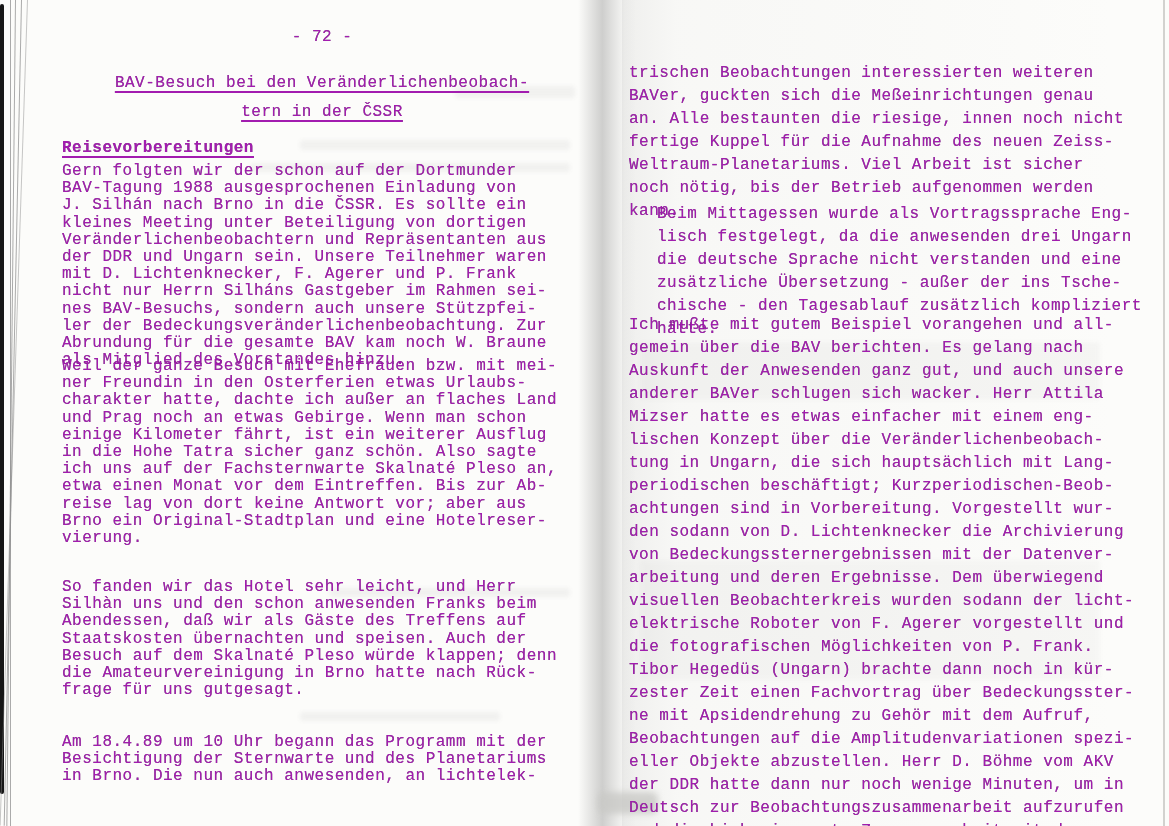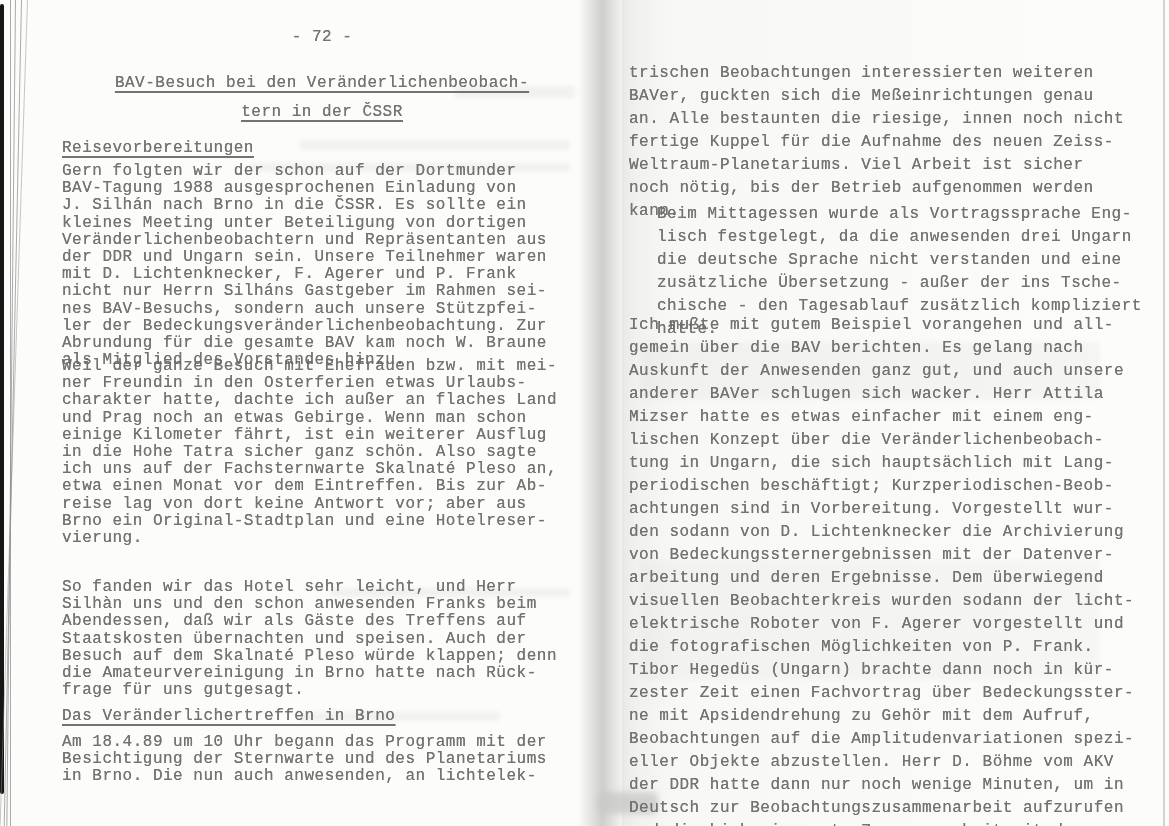--- a/index.html
+++ b/index.html
@@ -3,21 +3,21 @@
 <meta charset="utf-8">
 <style>
   html,body { margin:0; padding:0; background:#e9e9e6; }
   .scan {
     position:relative;
     width:1169px; height:826px;
     margin:0 auto;
     background:#fcfcfa;
     overflow:hidden;
     font-family:"Liberation Mono","DejaVu Sans Mono",monospace;
-    color:#737373;
+    color:#a21caf;
   }
 
   
   .edge-black {
     position:absolute; left:0; top:4px; width:4px; height:790px;
     background:#161616; border-radius:2px;
   }
   .page-edge-line {
     position:absolute; top:0; width:1px; height:826px;
     background:#8f8f8f; opacity:.75;
@@ -80,21 +80,21 @@
   .pagenum { text-align:center; }
   .doc-title { text-align:center; text-decoration:underline;
                text-underline-offset:4px; text-decoration-thickness:1.5px; }
   .heading  { text-decoration:underline; text-underline-offset:4px;
               text-decoration-thickness:1.5px; }
 
   
   .lp-num   { top:28px; }
   .lp-t1    { top:74px; }
   .lp-t2    { top:103px; }
-  .lp-h1    { top:139px; }
+  .lp-h1    { top:139px;font-weight:bold; }
   .lp-p1    { top:163px; }
   .lp-p2    { top:358px; }
   .lp-p3    { top:579px; }
   .lp-h2    { top:707px; }
   .lp-p4    { top:734px; }
 
   
   .rp-num   { top:15px; }
   .rp-p1    { top:62px; }
   .rp-p2    { top:203px;margin-left:28px; }
@@ -151,21 +151,20 @@
 reise lag von dort keine Antwort vor; aber aus
 Brno ein Original-Stadtplan und eine Hotelreser-
 vierung.</div>
     <div class="txt para lp-p3">So fanden wir das Hotel sehr leicht, und Herr
 Silhàn uns und den schon anwesenden Franks beim
 Abendessen, daß wir als Gäste des Treffens auf
 Staatskosten übernachten und speisen. Auch der
 Besuch auf dem Skalnaté Pleso würde klappen; denn
 die Amateurvereinigung in Brno hatte nach Rück-
 frage für uns gutgesagt.</div>
-    <div class="txt heading lp-h2">Das Veränderlichertreffen in Brno</div>
     <div class="txt para lp-p4">Am 18.4.89 um 10 Uhr begann das Programm mit der
 Besichtigung der Sternwarte und des Planetariums
 in Brno. Die nun auch anwesenden, an lichtelek-</div>
   </div>
 
   <div class="page page-right">
     <div class="txt para rp-p1">trischen Beobachtungen interessierten weiteren
 BAVer, guckten sich die Meßeinrichtungen genau
 an. Alle bestaunten die riesige, innen noch nicht
 fertige Kuppel für die Aufnahme des neuen Zeiss-

